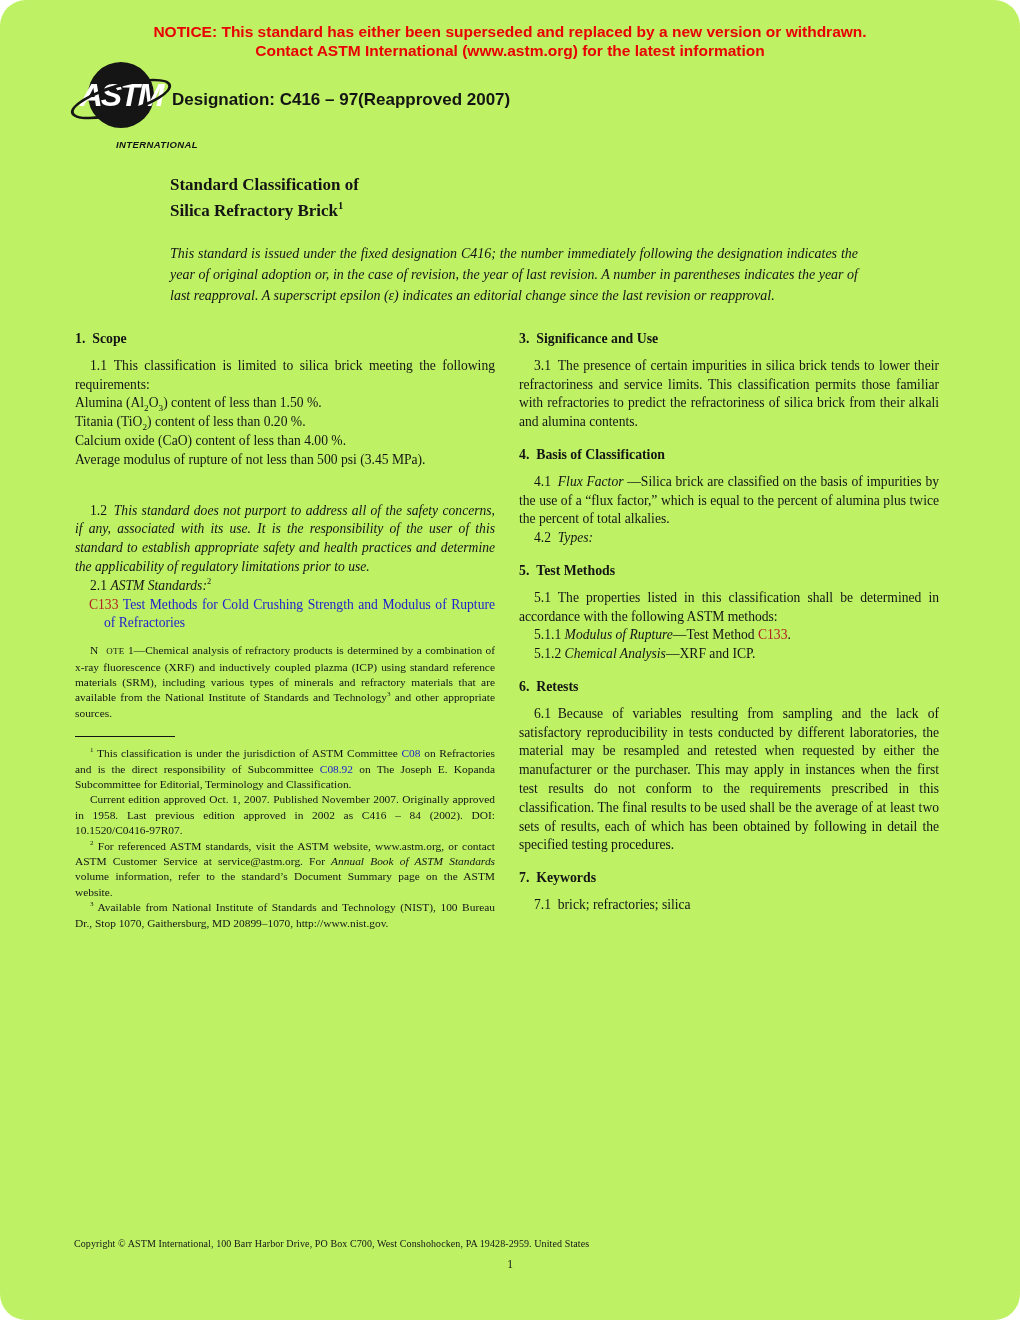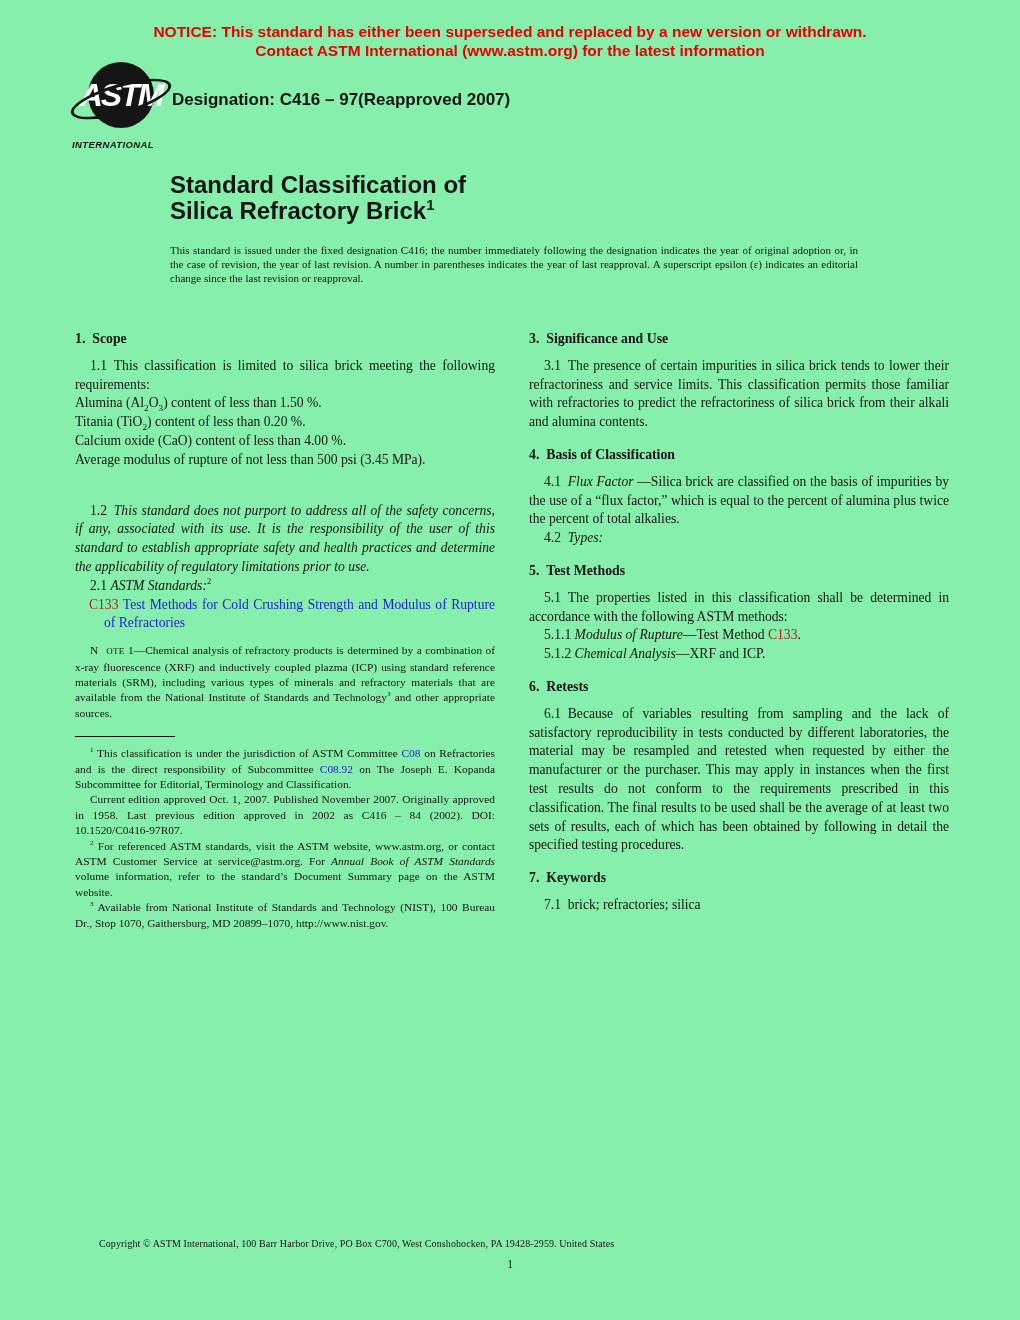--- a/index.html
+++ b/index.html
@@ -1,18 +1,18 @@
 <!DOCTYPE html>
 <html><head>
 <meta charset="utf-8">
 <style>
   * { margin: 0; padding: 0; box-sizing: border-box; }
   html, body { background: #ffffff; }
   body { width: 1020px; font-family: "Liberation Serif", serif; color: #141414; }
-  .page { position: relative; width: 1020px; height: 1320px; background: #86efac; overflow: hidden; }
+  .page { position: relative; width: 1020px; height: 1320px; background: #bef264; overflow: hidden; border-radius: 26px; }
 
   
   .notice {
     position: absolute; top: 22px; left: 0; width: 100%;
     text-align: center; color: #e90000;
     font-family: "Liberation Sans", sans-serif;
     font-weight: bold; font-size: 15.5px; line-height: 19px;
   }
 
   
@@ -26,44 +26,44 @@
   .logo-astm {
     color: #fff; font-family: "Liberation Sans", sans-serif;
     font-weight: bold; font-style: italic; font-size: 32px; letter-spacing: -2px;
   }
   .logo-orbit {
     position: absolute; left: -3px; top: 24px; width: 104px; height: 30px;
     border: 3px solid #151515; border-radius: 50%; transform: rotate(-16deg);
   }
   .logo-intl {
     margin-top: 3px; font-family: "Liberation Sans", sans-serif;
-    font-weight: bold; font-style: italic; font-size: 9.5px; letter-spacing: 0.4px;
+    font-weight: bold; font-style: italic; font-size: 9.5px; letter-spacing: 0.4px; margin-left: 44px;
   }
 
   .designation {
     position: absolute; left: 172px; top: 90px;
     font-family: "Liberation Sans", sans-serif;
     font-weight: bold; font-size: 17px;
   }
 
   .title {
     position: absolute; left: 170px; top: 172px;
-    font-family: Liberation Sans, sans-serif;
-    font-weight: bold; font-size: 24px; line-height: 26px;
+    font-family: Liberation Serif, serif;
+    font-weight: bold; font-size: 17px; line-height: 26px;
   }
 
   .preamble {
     position: absolute; left: 170px; top: 243px; width: 688px;
-    font-size: 11px; line-height: 14px; text-align: justify;
+    font-size: 14px; line-height: 21px; text-align: justify; font-style: italic;
   }
 
   
   .columns {
     position: absolute; left: 75px; top: 330px; width: 872px;
-    display: flex; gap: 34px;
+    display: flex; gap: 24px;
   }
   .col { flex: 0 0 420px; width: 420px; font-size: 13.6px; line-height: 18.8px; }
 
   .h { font-weight: bold; font-size: 13.8px; margin: 14px 0 8px 0; }
   .h.first { margin-top: 0; }
 
   .p { text-align: justify; text-indent: 15px; }
   .noindent { text-indent: 0; }
   .mt { margin-top: 32px; }
 
@@ -82,21 +82,21 @@
 
   .i { font-style: italic; }
   .caps { font-size: 9px; letter-spacing: 0.3px; margin-left: 8px; }
   .sup { vertical-align: super; font-size: 0.62em; line-height: 0; }
   .sub { vertical-align: sub; font-size: 0.68em; line-height: 0; }
   .linkred { color: #b22222; }
   .linkblue { color: #2222cc; }
 
   .copyright {
     position: absolute; left: 74px; top: 1238px; width: 872px;
-    font-size: 10px; letter-spacing: 0.1px; margin-left: 25px;
+    font-size: 10px; letter-spacing: 0.1px;
   }
   .pagenum {
     position: absolute; left: 0; top: 1258px; width: 100%;
     text-align: center; font-size: 11.5px;
   }
 </style>
 </head>
 <body>
 
 <div class="page">

